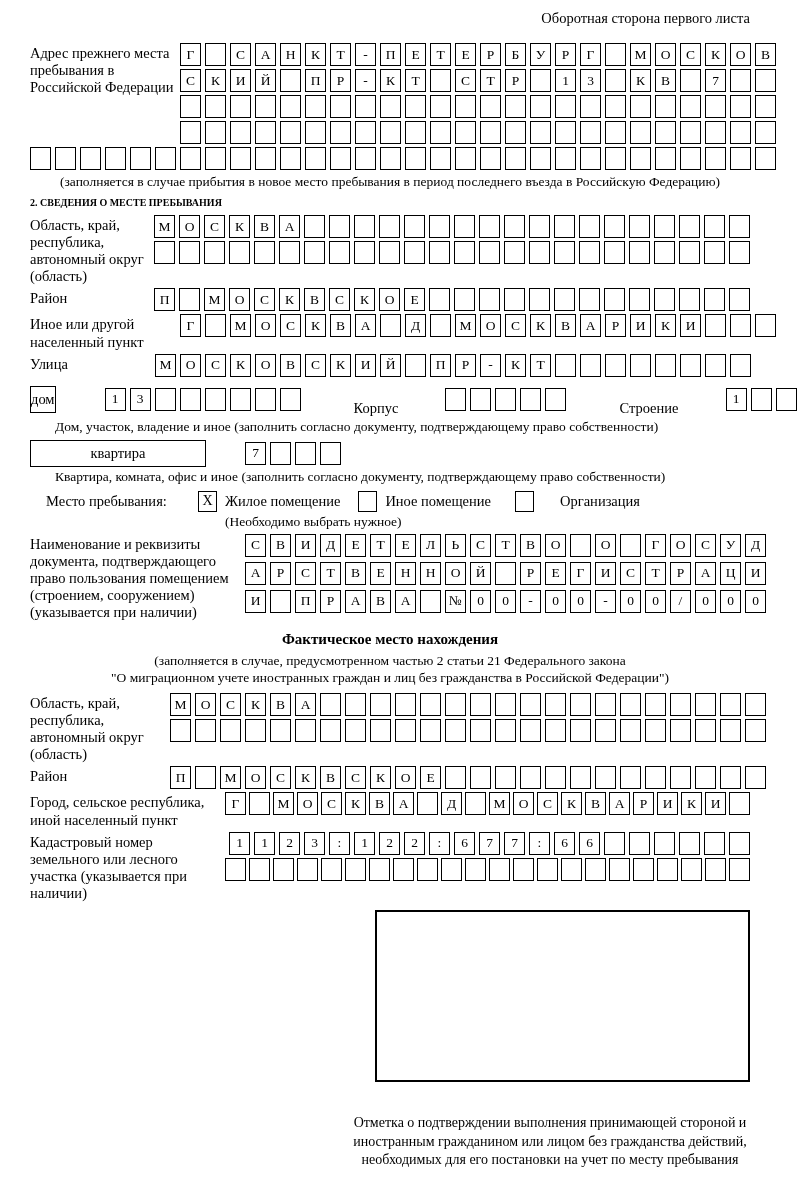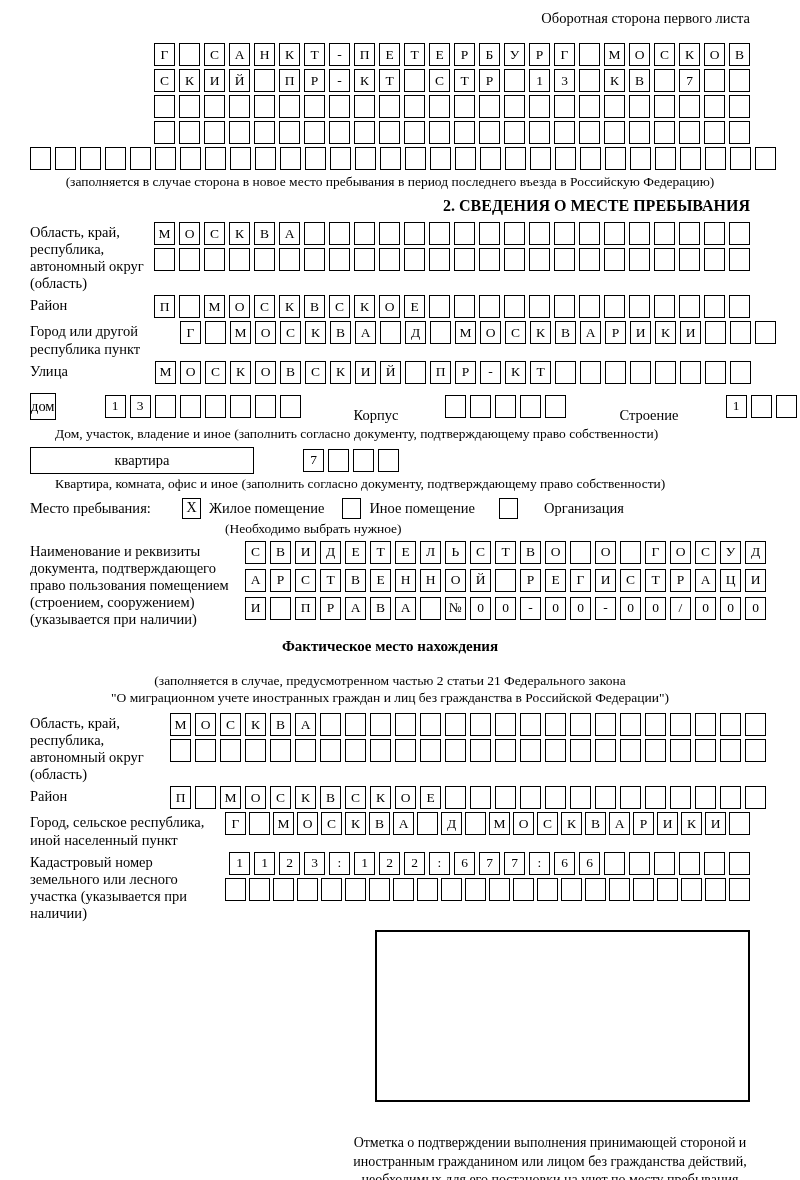--- a/index.html
+++ b/index.html
@@ -26,72 +26,73 @@
     width:21px; height:23px; flex:none;
     border:1.7px solid #000;
     display:flex; align-items:center; justify-content:center;
     font-size:13.5px; line-height:1;
   }
 
   .note { font-size:13.5px; }
   .note.center { text-align:center; }
   .note.indent { margin:2px 0 3px 25px; }
 
-  .sec-header { text-align:right; font-weight:bold; font-size:16px; margin:7px 0 7px;font-family:Liberation Serif, serif; }
+  .sec-header { text-align:left; font-weight:bold; font-size:10px; margin:7px 0 7px;font-family:Liberation Serif, serif; }
 
   .addr-label { width:150px; }
   .w115 { width:115px; }
   .w125 { width:125px; }
   .w140 { width:140px; }
   .w150 { width:150px; }
   .w160 { width:160px; }
   .w185 { width:185px; }
   .w215 { width:215px; }
 
   .house-row { display:flex; align-items:center; margin:5px 0 2px;gap:39px; }
   .bigfield {
     border:1.7px solid #000; height:27px;
     display:flex; align-items:center; justify-content:center; font-size:14.5px;
   }
   .dom-box { width:160px; margin-right:10px; }
-  .kv-box  { width:224px; margin-right:10px; }
+  .kv-box  { width:176px; }
   .house-row .cellrow { justify-content:flex-start; }
   .inline-lab { margin:18px 8px 0 14px;text-align:right; }
 
-  .stay-row { display:flex; align-items:center; margin:6px 0 2px; }
+  .stay-row { display:flex; align-items:center; margin:6px 16px 2px; }
   .checkbox {
     width:19px; height:21px; flex:none;
     border:1.7px solid #000;
     display:flex; align-items:center; justify-content:center;
     font-size:14px;
   }
   .stay-row .lab { margin:0 0 0 8px; }
   .choose-note { margin:1px 0 4px 195px; }
 
-  .fact-title { text-align:center; font-weight:bold; font-size:15px; margin:10px 0 18px; }
+  .fact-title { text-align:center; font-weight:bold; font-size:15px; margin:10px 0 5px; }
   .fact-note { text-align:center; font-size:13.5px; line-height:1.25; }
 
   .stamp-box {
     width:375px; height:172px;
     border:2px solid #000;
     margin:8px 0 6px auto;
   }
   .stamp-caption {
     width:400px; margin-left:auto;
     text-align:center; font-size:14px; line-height:1.32;margin-top:32px;
   }
 </style>
 </head>
 <body>
 
 <div class="page">
 
   <div class="top-title">Оборотная сторона первого листа</div>
 
   <div class="block">
+    <div class="label addr-label">Адрес прежнего места пребывания в Российской Федерации</div>
     <div class="rowswrap">
       <div class="cellrow">
           <span class="cell">Г</span>
           <span class="cell"></span>
           <span class="cell">С</span>
           <span class="cell">А</span>
           <span class="cell">Н</span>
           <span class="cell">К</span>
           <span class="cell">Т</span>
           <span class="cell">-</span>
@@ -217,21 +218,21 @@
       <span class="cell"></span>
       <span class="cell"></span>
       <span class="cell"></span>
       <span class="cell"></span>
       <span class="cell"></span>
       <span class="cell"></span>
       <span class="cell"></span>
       <span class="cell"></span>
       <span class="cell"></span>
     </div>
-  <div class="note center" style="margin-top:4px;">(заполняется в случае сторона в новое место пребывания в период последнего въезда в Российскую Федерацию)</div>
+  <div class="note center" style="margin-top:4px;">(заполняется в случае прибытия в новое место пребывания в период последнего въезда в Российскую Федерацию)</div>
 
   <div class="sec-header">2. СВЕДЕНИЯ О МЕСТЕ ПРЕБЫВАНИЯ</div>
 
   <div class="block">
     <div class="label w115">Область, край, республика, автономный округ (область)</div>
     <div class="rowswrap">
       <div class="cellrow">
           <span class="cell">М</span>
           <span class="cell">О</span>
           <span class="cell">С</span>
@@ -312,21 +313,21 @@
           <span class="cell"></span>
           <span class="cell"></span>
           <span class="cell"></span>
           <span class="cell"></span>
           <span class="cell"></span>
         </div>
     </div>
   </div>
 
   <div class="block">
-    <div class="label w150">Город или другой республика пункт</div>
+    <div class="label w150">Иное или другой населенный пункт</div>
     <div class="rowswrap">
       <div class="cellrow">
           <span class="cell">Г</span>
           <span class="cell"></span>
           <span class="cell">М</span>
           <span class="cell">О</span>
           <span class="cell">С</span>
           <span class="cell">К</span>
           <span class="cell">В</span>
           <span class="cell">А</span>

